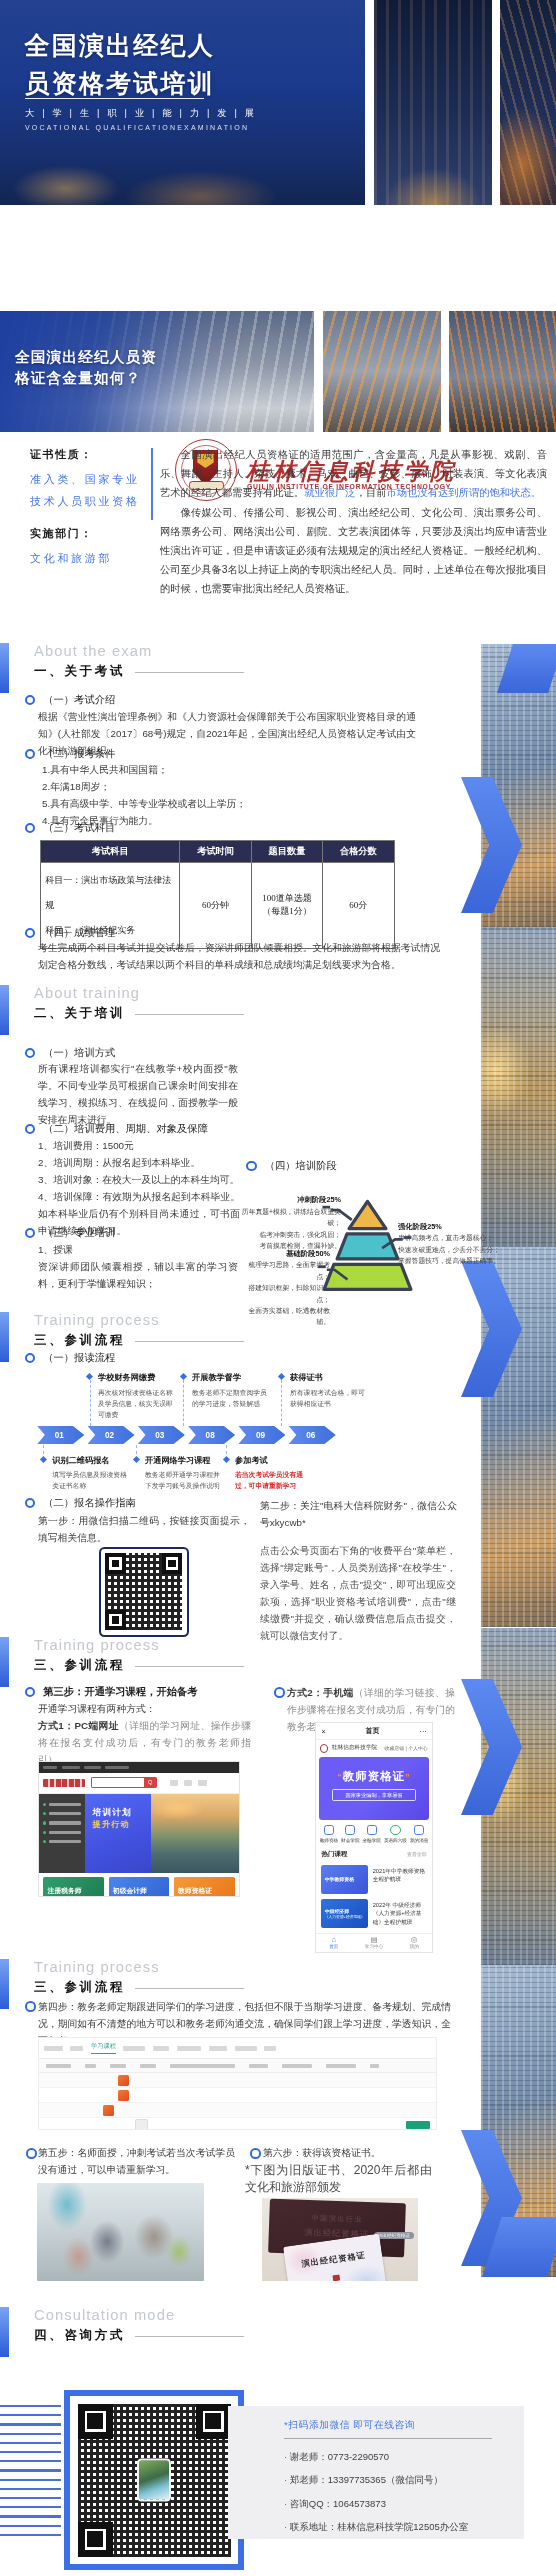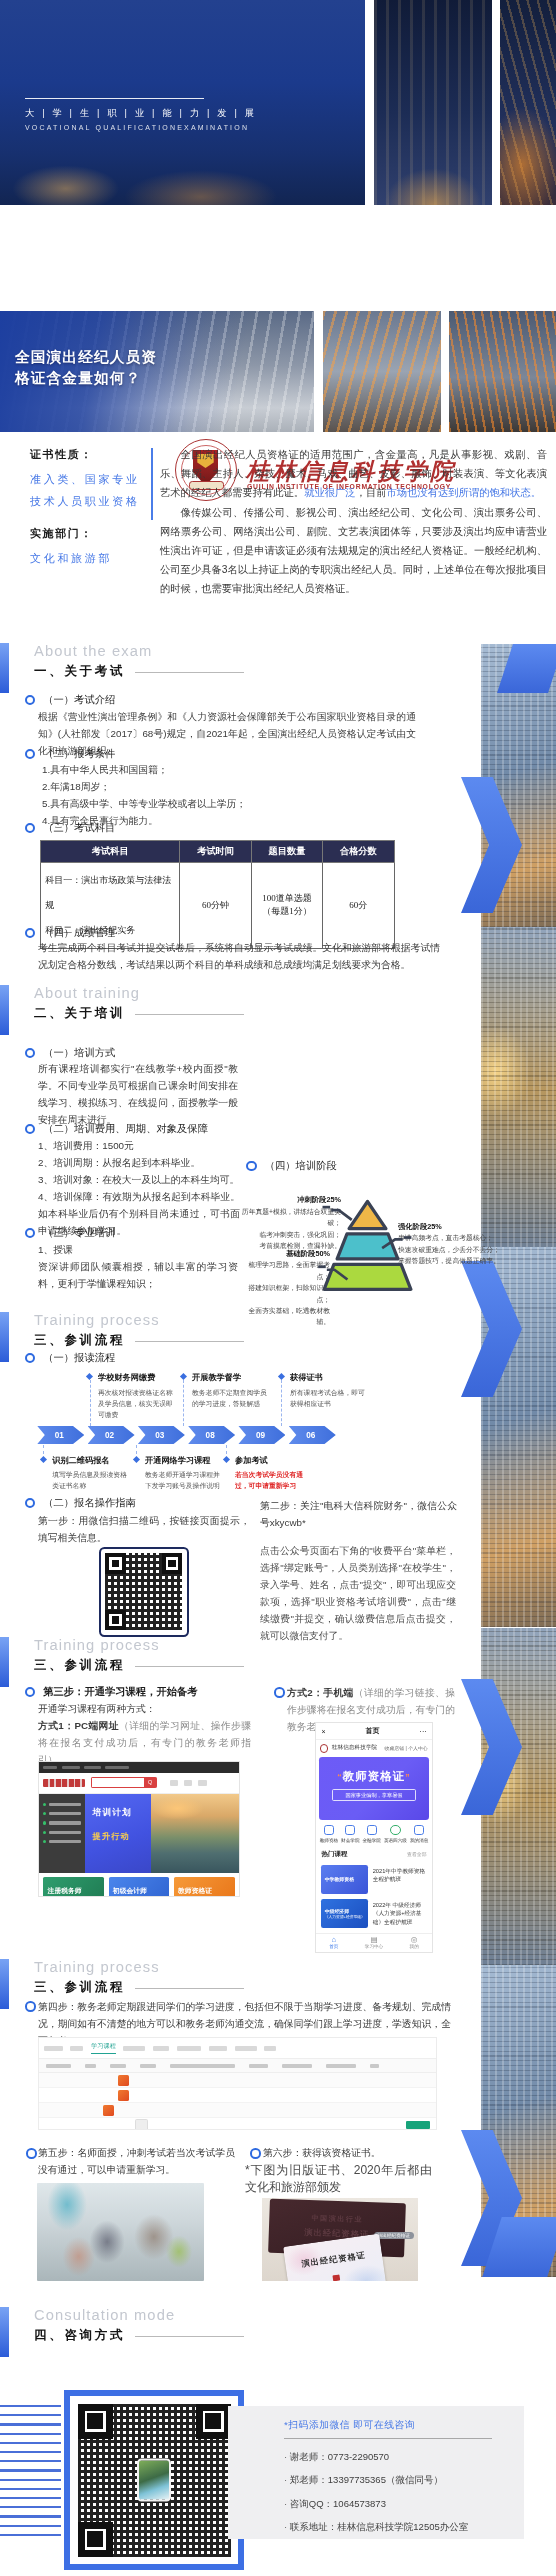--- a/index.html
+++ b/index.html
@@ -124,21 +124,21 @@
   .pc-logo{width:42px;height:8.2px;background:repeating-linear-gradient(90deg,#c23a3a 0 4.9px,#e3caca 4.9px 6.5px);border-radius:1.1px}
   .pc-search{width:64px;height:9.2px;border:0.5px solid #d94040;border-radius:1.1px;position:relative}
   .pc-search i{position:absolute;right:-0.5px;top:-0.5px;width:12px;height:9.2px;background:#d94040;display:flex;align-items:center;justify-content:center;color:#fff;font-style:normal;font-size:5.4px}
   .pc-main{display:flex;height:79px}
   .pc-side{width:46px;background:#3c3c3c;padding-top:3.3px}
   .pc-side div{display:flex;align-items:center;gap:2.7px;margin:6px 3.8px}
   .pc-side i{width:3.3px;height:3.3px;border-radius:50%;background:#35c06a}
   .pc-side span{flex:1;height:3.3px;background:#9a9a9a;border-radius:1.1px}
   .pc-blue{width:66px;background:linear-gradient(160deg,#5468f2 0%,#4152e0 60%,#3a47c8 100%);color:#fff;padding:13px 0 0 7.6px;box-sizing:border-box}
   .pc-blue .t1{font-size:8.7px;font-weight:bold;letter-spacing:1.1px}
-  .pc-blue .t2{font-size:8.2px;font-weight:bold;color:#ffd24a;letter-spacing:1.1px;margin-top:12px}
+  .pc-blue .t2{font-size:8.2px;font-weight:bold;color:#ffd24a;letter-spacing:1.1px;margin-top:0}
   .pc-photo{flex:1;background:
      radial-gradient(38px 16.3px at 30% 18%,rgba(255,200,120,.9),transparent 70%),
      linear-gradient(180deg,#f2c98a 0%,#d9a868 28%,#7a8f6a 55%,#4f6e70 75%,#39565e 100%)}
   .pc-cards{display:flex;gap:4.3px;padding:4.3px}
   .pc-card{flex:1;height:28px;border-radius:1.6px;color:#fff;font-size:6.8px;font-weight:bold;display:flex;align-items:center;padding-left:4.3px;box-sizing:border-box}
 
   .ph-nav{height:16.3px;display:flex;align-items:center;justify-content:space-between;padding:0 5.4px;font-size:7px;color:#222;border-bottom:0.5px solid #f0f0f0}
   .ph-nav .mid{font-weight:bold}
   .ph-shop{height:16.3px;display:flex;align-items:center;gap:3.3px;padding:0 4.3px;font-size:5.7px;color:#333}
   .ph-shop .logo{width:8.2px;height:8.2px;border:1.1px solid #a33;border-radius:50%;box-sizing:border-box}
@@ -222,20 +222,24 @@
      clip-path:polygon(0 0,52% 0,100% 50%,52% 100%,0 100%,46% 50%)}
   .ribbon{position:absolute;background:linear-gradient(180deg,#5c8af0,#3a66d8);transform:skewX(-18deg)}
 </style>
 </head>
 <body>
 
 <div class="page">
 
   <div class="hero">
     <div class="hero-main">
+      <div class="hero-title">
+        <div>全国演出经纪人</div>
+        <div>员资格考试培训</div>
+      </div>
       <div class="hero-rule"></div>
       <div class="hero-sub-cn">大 | 学 | 生 | 职 | 业 | 能 | 力 | 发 | 展</div>
       <div class="hero-sub-en">VOCATIONAL QUALIFICATIONEXAMINATION</div>
     </div>
     <div class="hero-p2"></div>
     <div class="hero-p3"></div>
   </div>
 
   <div class="logo-band">
     <div class="seal">
@@ -333,21 +337,21 @@
       </td>
       <td>60分</td>
     </tr>
   </tbody>
     </table>
 
   <div class="bh" style="left:24.5px;top:926px">
     <span class="ring"></span>
       <span>（四）成绩管理</span>
   </div>
-  <div class="body-text" style="left:38px;top:939px;width:402px">考生完成两个科目考试并提交试卷后，系统将自动显示考试成绩。文化和旅游部将根据考试情况划定合格分数线，考试结果以两个科目的单科成绩和总成绩均满足划线要求为合格。</div>
+  <div class="body-text" style="left:38px;top:939px;width:402px">考生完成两个科目考试并提交试卷后，资深讲师团队倾囊相授。文化和旅游部将根据考试情况划定合格分数线，考试结果以两个科目的单科成绩和总成绩均满足划线要求为合格。</div>
 
   <div class="sec-head" style="top:985px">
     <div class="sec-bar"></div>
     <div class="eyebrow">About training</div>
     <div class="sec-title">
         <span>二、关于培训</span>
         <span class="rule"></span>
       </div>
   </div>
 

